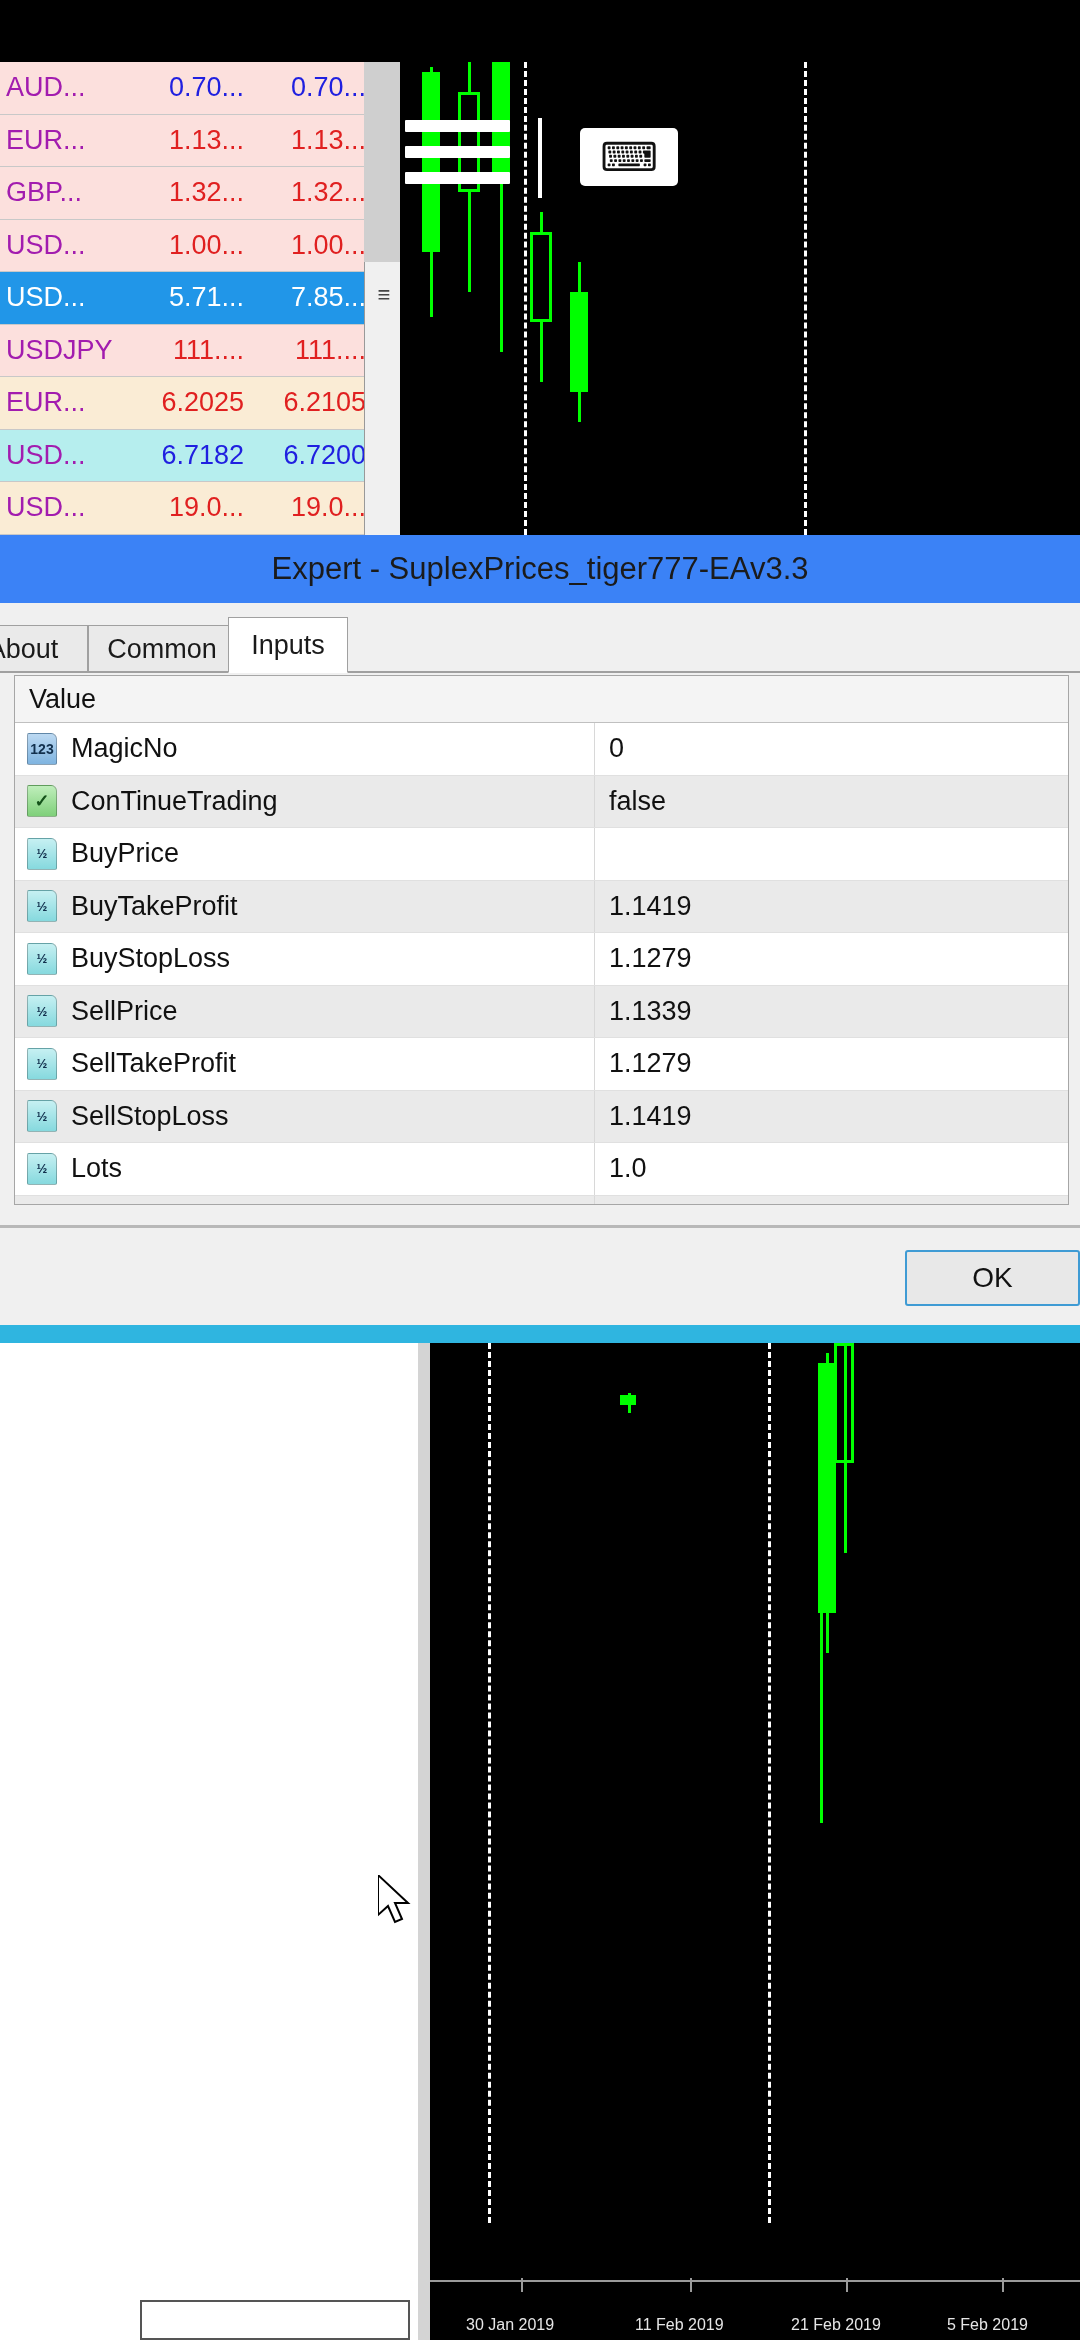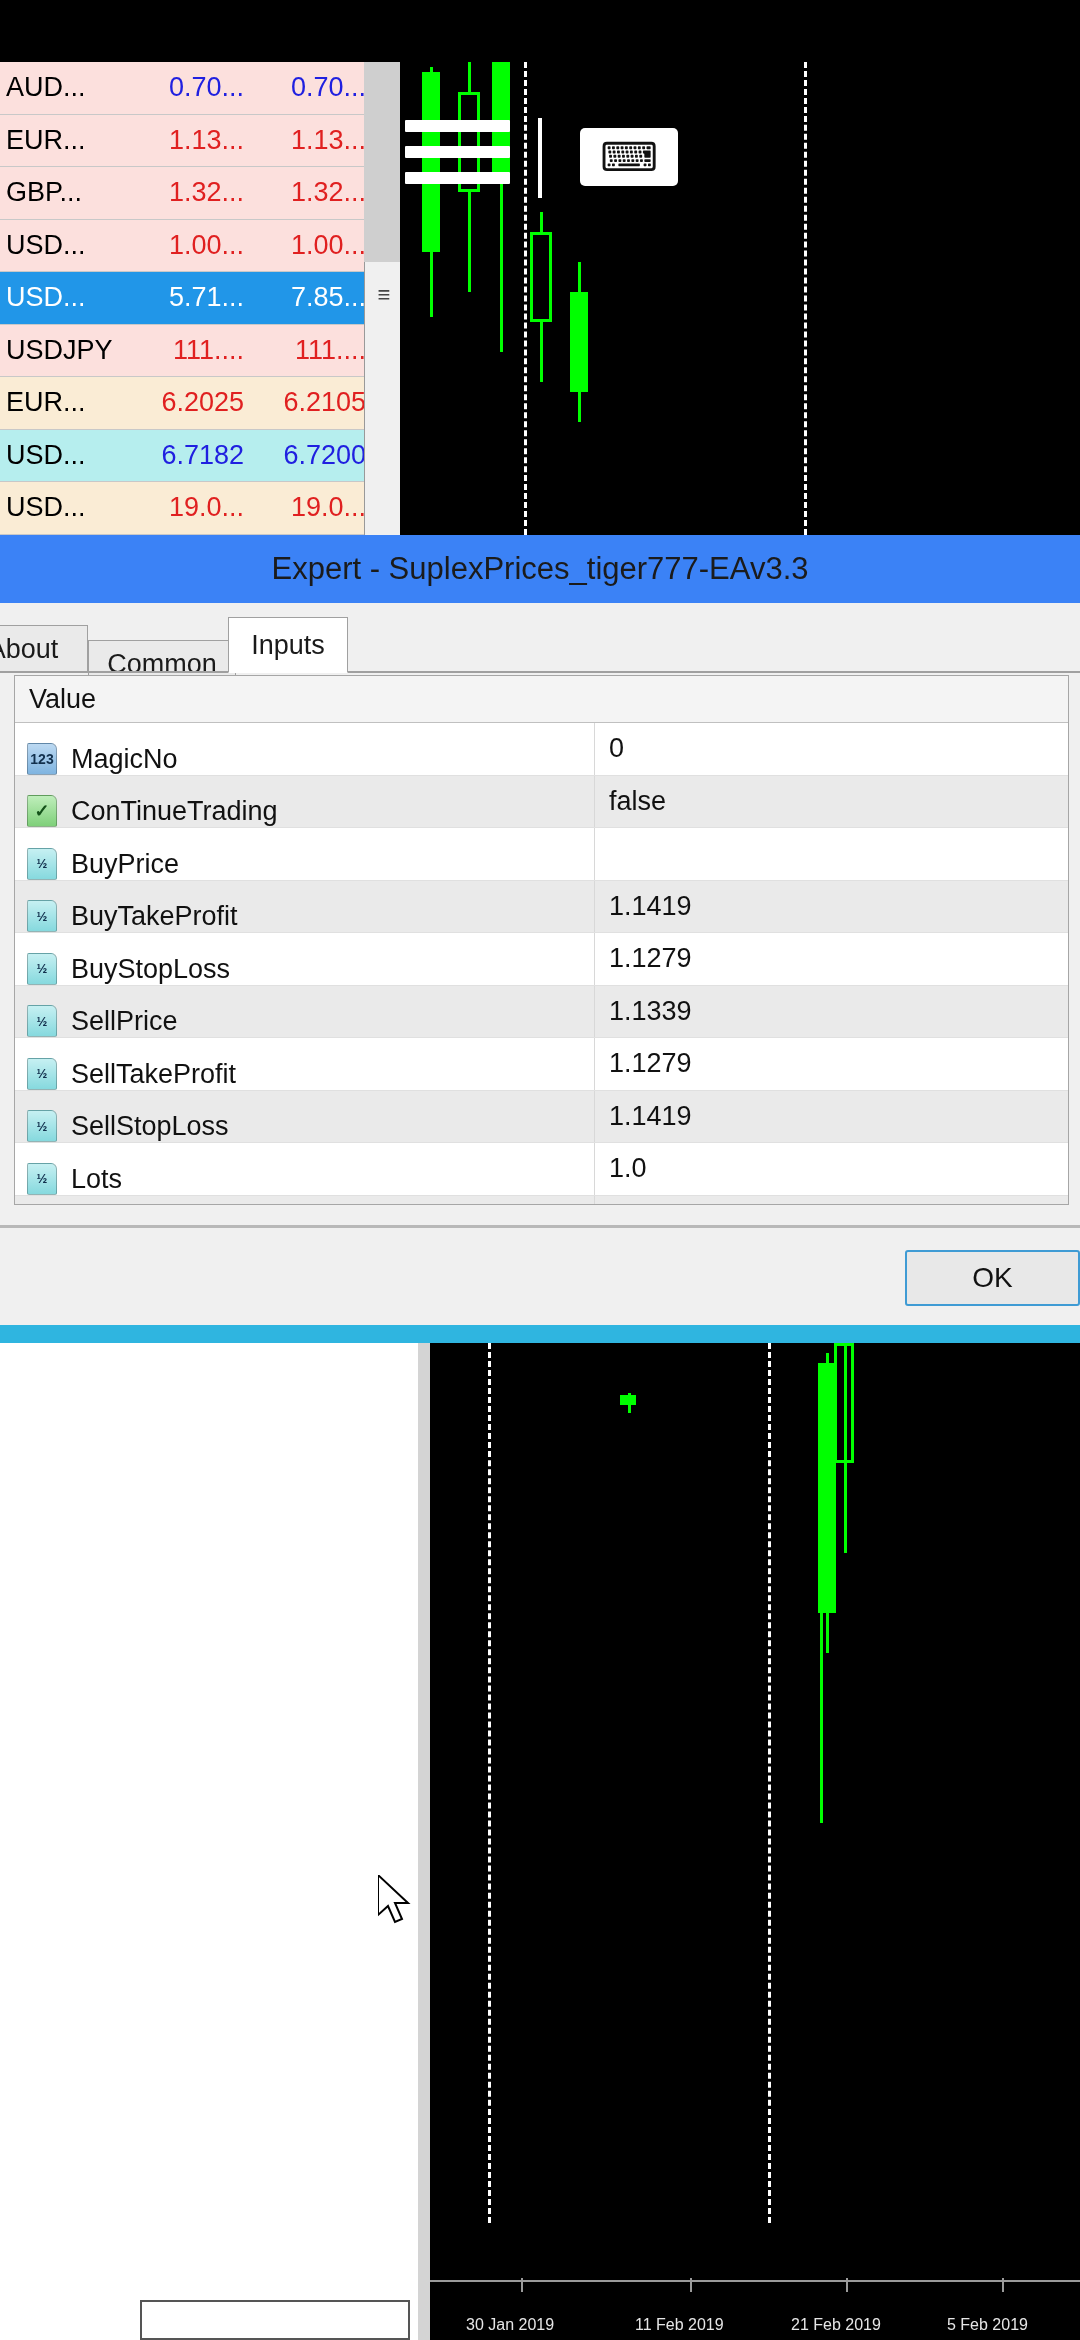--- a/index.html
+++ b/index.html
@@ -20,21 +20,21 @@
   #market-watch{
     left:0; top:62px; width:400px; height:473px;
     background:#fff; overflow:hidden;
     border-right:2px solid #000;
   }
   .mw-row{
     display:flex; height:52.5px; align-items:center;
     border-bottom:1px solid #c8c8c8;
     font-size:27px;
   }
-  .mw-sym{ width:130px; padding-left:6px; color:#000000; white-space:nowrap; overflow:hidden;}
+  .mw-sym{ width:130px; padding-left:6px; color:#a21caf; white-space:nowrap; overflow:hidden;}
   .mw-bid{ width:122px; text-align:right; padding-right:8px; white-space:nowrap;}
   .mw-ask{ width:122px; text-align:right; padding-right:8px; white-space:nowrap;}
   .mw-row.pink{ background:#fce0dd; }
   .mw-row.cream{ background:#faecd5; }
   .mw-row.sel-blue{ background:#2196e8; }
   .mw-row.sel-blue .mw-sym,.mw-row.sel-blue .mw-bid,.mw-row.sel-blue .mw-ask{ color:#fff; }
   .mw-row.sel-cyan{ background:#b6eeee; }
   .val-red{ color:#e02020; }
   .val-blue{ color:#2020e0; }
 
@@ -89,21 +89,21 @@
   .tab{
     position:absolute; top:8px; height:48px;
     background:#eaeaea; border:1px solid #a0a0a0;
     display:flex; align-items:center; justify-content:center;
     font-size:27px; color:#1a1a1a;
   }
   .tab.active{
     background:#fff; border-bottom-color:#fff; top:0; height:56px; z-index:3;
   }
   #tab-about{ left:-42px; width:130px; }
-  #tab-common{ left:88px; width:148px;margin-top:15px; }
+  #tab-common{ left:88px; width:148px; }
   #tab-inputs{ left:228px; width:120px; }
   #tabstrip-line{
     position:absolute; left:0; top:136px; width:1080px; height:2px; background:#a0a0a0;
   }
 
   
   #table-wrap{
     position:absolute; left:14px; top:140px; width:1055px; height:530px;
     background:#fff; border:1px solid #a6a6a6; overflow:hidden;
   }
@@ -113,21 +113,21 @@
     font-size:27px; color:#111;
   }
   #table-head .c1{ width:580px; padding-left:12px; border-right:1px solid #c8c8c8; height:100%; display:flex; align-items:center;}
   #table-head .c2{ flex:1; padding-left:14px; height:100%; display:flex; align-items:center;}
   .tr{
     display:flex; height:52.5px; align-items:center;
     border-bottom:1px solid #e0e0e0;
     font-size:27px; color:#111;
   }
   .tr.alt{ background:#eaeaea; }
-  .tr .c1{ width:580px; display:flex; align-items:flex-end; padding-left:12px; border-right:1px solid #d8d8d8; height:100%;}
+  .tr .c1{ width:580px; display:flex; align-items:center; padding-left:12px; border-right:1px solid #d8d8d8; height:100%;}
   .tr .c2{ flex:1; padding-left:14px; display:flex; align-items:center; height:100%;}
   .vicon{
     width:30px; height:32px; margin-right:14px; flex:0 0 auto;
     border-radius:2px 6px 2px 2px;
     font-size:14px; font-weight:bold; color:#12304d;
     display:flex; align-items:center; justify-content:center;
     font-family:"Liberation Sans", sans-serif;
     border:1px solid rgba(0,0,0,.25);
   }
   .vicon.int{ background:linear-gradient(#bcd9f2,#7fb4e0); }

